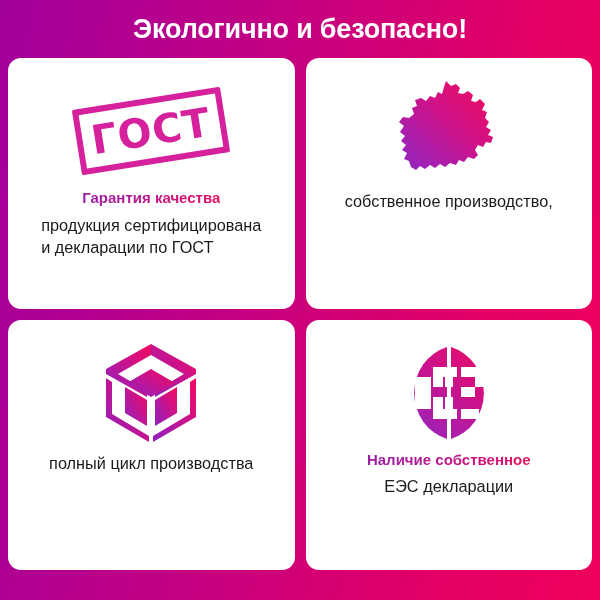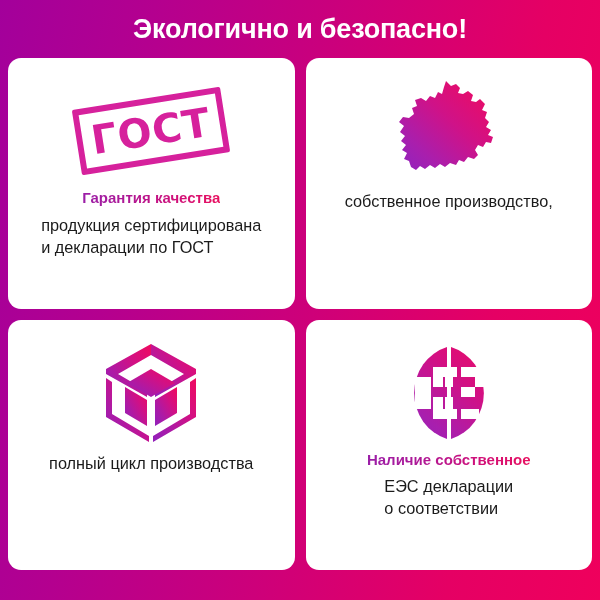--- a/index.html
+++ b/index.html
@@ -208,18 +208,17 @@
               <rect x="72" y="66" width="18" height="10" fill="#000"></rect>
               <rect x="86" y="34" width="12" height="10" fill="#000"></rect>
             </mask>
           </defs>
           <rect x="0" y="0" width="120" height="100" fill="url(#gradStb)" mask="url(#stbMask)"></rect>
         </svg>
       </div>
       <div class="card-title">Наличие собственное</div>
       <div class="card-desc">
         <div>ЕЭС декларации</div>
-        <div>о соответствии</div>
       </div>
     </div>
 
   </div>
 </div>
 
 </body></html>

